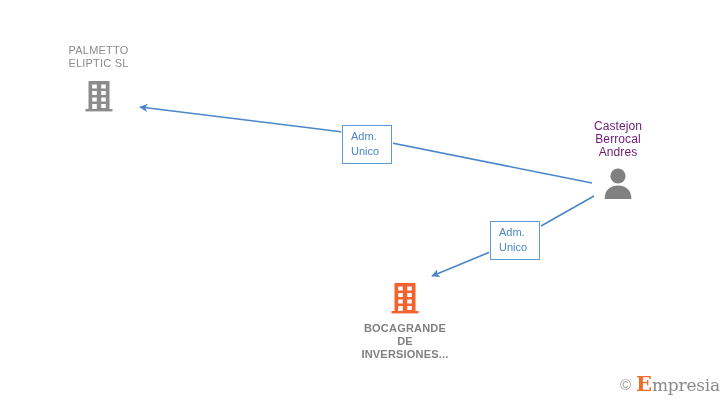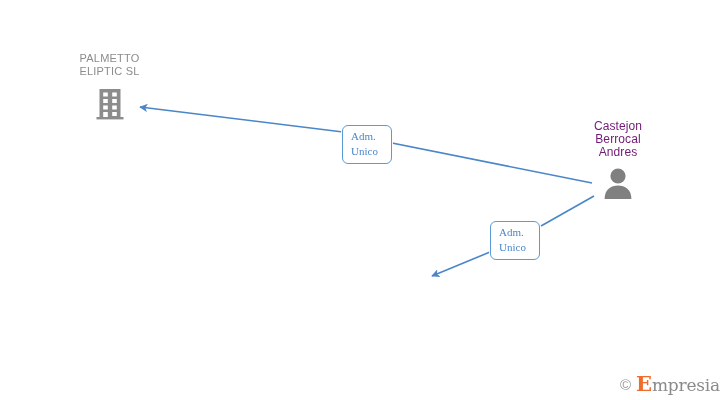--- a/index.html
+++ b/index.html
@@ -54,29 +54,28 @@
   
   .icon-building { display: block; margin: 0 auto; }
   .icon-person   { display: block; margin: 0 auto; }
 
   
   .rel-label {
     position: absolute;
     box-sizing: border-box;
     background: #ffffff;
     border: 1px solid #5b9bd5;
-    border-radius: 6px;
+    border-radius: 0;
     color: #4a86c8;
     font-size: 11px;
     line-height: 15px;
     padding: 3px 8px 4px 8px;
     text-align: left;
     white-space: pre-line;
     box-shadow: 0 0 0 1px rgba(255,255,255,0.9);
-    font-family: Liberation Serif, serif;
   }
 
   
   #watermark {
     position: absolute;
     right: 8px;
     bottom: 6px;
     display: flex;
     align-items: center;
     gap: 5px;
@@ -116,21 +115,21 @@
       <line x1="592" y1="183" x2="342" y2="133" stroke="#4a86c8" stroke-width="1.6"></line>
       <line x1="351" y1="133" x2="140" y2="107" stroke="#4a86c8" stroke-width="1.6" marker-end="url(#arrow-head)"></line>
     </g>
 
     <g>
       <line x1="594" y1="196" x2="541" y2="226" stroke="#4a86c8" stroke-width="1.6"></line>
       <line x1="490" y1="252" x2="432" y2="276" stroke="#4a86c8" stroke-width="1.6" marker-end="url(#arrow-head)"></line>
     </g>
   </svg>
 
-  <div class="node" style="left:52px; top:44px; width:115px;margin-top:8px;">
+  <div class="node" style="left:41px; top:44px; width:115px;">
     <div class="node-label company-label">PALMETTO
 ELIPTIC  SL</div>
     <svg class="icon-building" width="30" height="32" viewBox="0 0 30 32" style="margin-top:10px;">
       <rect x="4.5" y="1" width="21" height="28" fill="#8c8c8c"></rect>
       <rect x="1.5" y="29" width="27" height="2.4" fill="#8c8c8c"></rect>
       <rect x="8.2" y="4.5" width="4.6" height="4" fill="#ffffff"></rect>
       <rect x="17.2" y="4.5" width="4.6" height="4" fill="#ffffff"></rect>
       <rect x="8.2" y="11" width="4.6" height="4" fill="#ffffff"></rect>
       <rect x="17.2" y="11" width="4.6" height="4" fill="#ffffff"></rect>
       <rect x="8.2" y="17.5" width="4.6" height="4" fill="#ffffff"></rect>
@@ -143,20 +142,37 @@
   <div class="node" style="left:566px; top:120px; width:104px;">
     <div class="node-label person-label">Castejon
 Berrocal
 Andres</div>
     <svg class="icon-person" width="30" height="32" viewBox="0 0 30 32" style="margin-top:8px;">
       <circle cx="15" cy="9" r="7.6" fill="#808080"></circle>
       <path d="M 1.6 32 C 1.6 22.6 8.0 18.6 15 18.6 C 22.0 18.6 28.4 22.6 28.4 32 Z" fill="#808080"></path>
     </svg>
   </div>
 
+  <div class="node" style="left:335px; top:282px; width:140px;">
+    <svg class="icon-building" width="30" height="32" viewBox="0 0 30 32">
+      <rect x="4.5" y="1" width="21" height="28" fill="#f4622d"></rect>
+      <rect x="1.5" y="29" width="27" height="2.4" fill="#f4622d"></rect>
+      <rect x="8.2" y="4.5" width="4.6" height="4" fill="#ffffff"></rect>
+      <rect x="17.2" y="4.5" width="4.6" height="4" fill="#ffffff"></rect>
+      <rect x="8.2" y="11" width="4.6" height="4" fill="#ffffff"></rect>
+      <rect x="17.2" y="11" width="4.6" height="4" fill="#ffffff"></rect>
+      <rect x="8.2" y="17.5" width="4.6" height="4" fill="#ffffff"></rect>
+      <rect x="17.2" y="17.5" width="4.6" height="4" fill="#ffffff"></rect>
+      <rect x="8.2" y="24" width="4.6" height="5" fill="#ffffff"></rect>
+      <rect x="17.2" y="24" width="4.6" height="4" fill="#ffffff"></rect>
+    </svg>
+    <div class="node-label company-label bold" style="margin-top:8px;">BOCAGRANDE
+DE
+INVERSIONES...</div>
+  </div>
 
   <div class="rel-label" style="left:342px; top:125px; width:50px;">Adm.
 Unico</div>
 
   <div class="rel-label" style="left:490px; top:221px; width:50px;">Adm.
 Unico</div>
 
   <div id="watermark">
     <span class="copy">©</span>
     <span class="brand"><span class="cap">E</span><span>mpresia</span></span>

